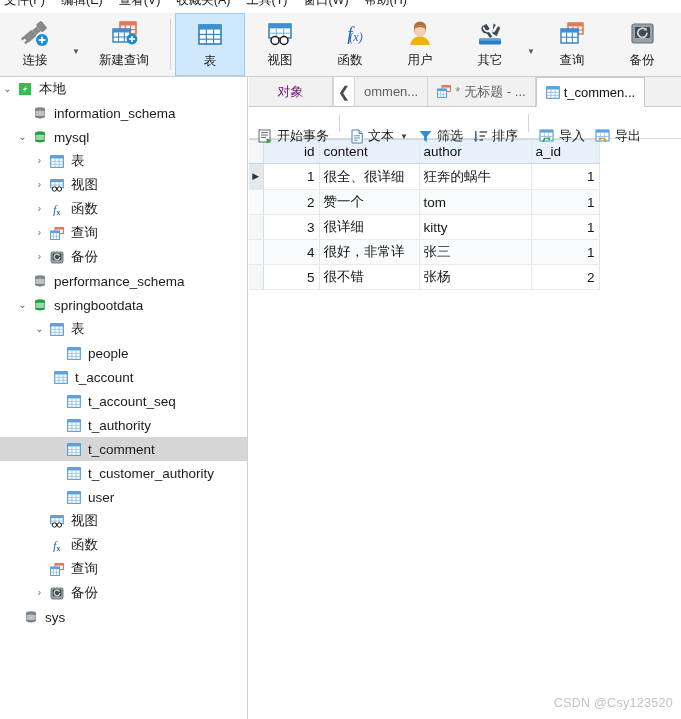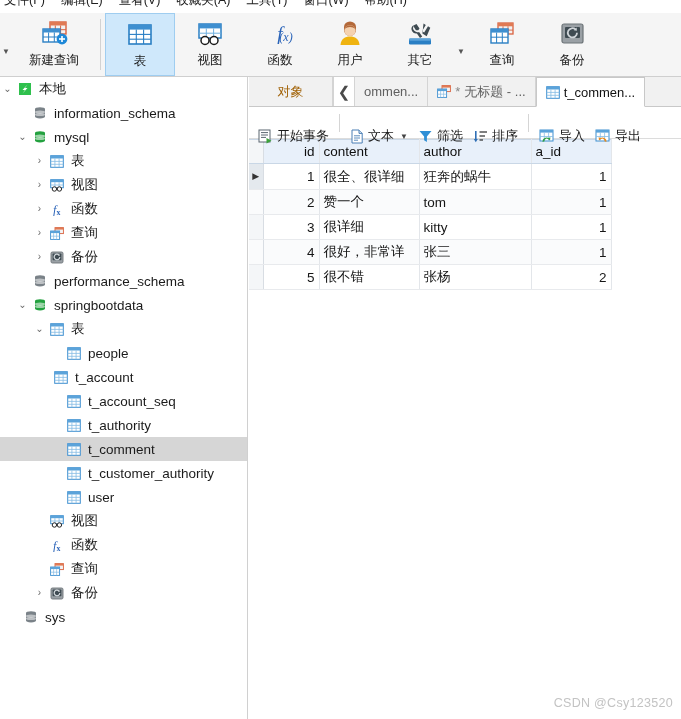--- a/index.html
+++ b/index.html
@@ -80,21 +80,21 @@
   .tabstrip {
     height: 30px; display: flex; align-items: stretch;
     background: #f1f1f1; border-bottom: 1px solid #c8c8c8;
   }
   .tab {
     display: flex; align-items: center; gap: 4px;
     padding: 0 9px; font-size: 13px; color: #606060;
     border-right: 1px solid #d4d4d4; background: #f1f1f1;
     white-space: nowrap; cursor: default; max-width: 150px; overflow: hidden;
   }
-  .tab.obj { width: 84px; justify-content: center; color: #a16207; }
+  .tab.obj { width: 84px; justify-content: center; color: #701a75; }
   .tab.active {
     background: #ffffff; color: #111111;
     border-top: 1px solid #c8c8c8; border-left: 1px solid #c8c8c8;
     border-right: 1px solid #c8c8c8; border-bottom: 1px solid #ffffff;
     margin-bottom: -1px;
   }
   .tab-scroll {
     width: 22px; display: flex; align-items: center; justify-content: center;
     background: #ffffff; border-left: 1px solid #d4d4d4;
     border-right: 1px solid #d4d4d4; font-size: 15px; color: #4a4a4a;
@@ -133,21 +133,21 @@
   .grid th.rowhdr, .grid td.rowhdr {
     width: 14px; min-width: 14px; padding: 0;
     background: #f4f6f8; border-right: 1px solid #d8dde3;
     text-align: center;
   }
   .grid tbody tr.alt td { background: #fafbfc; }
   .grid tbody tr.current td.rowhdr { background: #e4e9ee; }
   .c-id    { width: 56px; text-align: right !important; }
   .c-cont  { width: 100px; }
   .c-auth  { width: 112px; }
-  .c-aid   { width: 80px; }
+  .c-aid   { width: 68px; }
   .c-aid.num { text-align: right !important; }
   .cur-marker { color: #333; font-size: 9px; line-height: 25px; }
 
   
   .watermark {
     position: absolute; right: 8px; bottom: 9px;
     font-size: 12.5px; color: #c3c3c3; letter-spacing: 0.3px;
     user-select: none;
   }
   svg { display: block; }
@@ -164,20 +164,37 @@
       <span class="menu-item">查看(V)</span>
       <span class="menu-item">收藏夹(A)</span>
       <span class="menu-item">工具(T)</span>
       <span class="menu-item">窗口(W)</span>
       <span class="menu-item">帮助(H)</span>
     </div>
   </div>
 
   <div class="ribbon">
 
+    <div class="rb-btn">
+      <span class="rb-ico">
+        <svg width="32" height="30" viewBox="0 0 32 30">
+          <g transform="rotate(-40 16 13)">
+            <rect x="4" y="9" width="11" height="8" rx="1.5" fill="#8a8a8a"></rect>
+            <rect x="15" y="10" width="6" height="6" fill="#8a8a8a"></rect>
+            <rect x="21" y="8" width="7" height="10" rx="1.5" fill="#8a8a8a"></rect>
+            <rect x="1" y="9" width="4" height="2.5" fill="#8a8a8a"></rect>
+            <rect x="1" y="14" width="4" height="2.5" fill="#8a8a8a"></rect>
+          </g>
+          <circle cx="23" cy="21" r="6" fill="#1e88d8"></circle>
+          <rect x="22.1" y="17.6" width="1.8" height="6.8" fill="#fff"></rect>
+          <rect x="19.6" y="20.1" width="6.8" height="1.8" fill="#fff"></rect>
+        </svg>
+      </span>
+      <span class="rb-lbl">连接</span>
+    </div>
     <div class="rb-caret">▼</div>
 
     <div class="rb-btn wide">
       <span class="rb-ico">
         <svg width="32" height="30" viewBox="0 0 32 30">
           <rect x="12" y="3" width="16" height="12" fill="#f2f2f2" stroke="#d9623f" stroke-width="1.4"></rect>
           <rect x="12" y="3" width="16" height="3.5" fill="#e07a54"></rect>
           <line x1="17.3" y1="6.5" x2="17.3" y2="15" stroke="#d9623f" stroke-width="1"></line>
           <line x1="22.6" y1="6.5" x2="22.6" y2="15" stroke="#d9623f" stroke-width="1"></line>
           <line x1="12" y1="10.7" x2="28" y2="10.7" stroke="#d9623f" stroke-width="1"></line>

